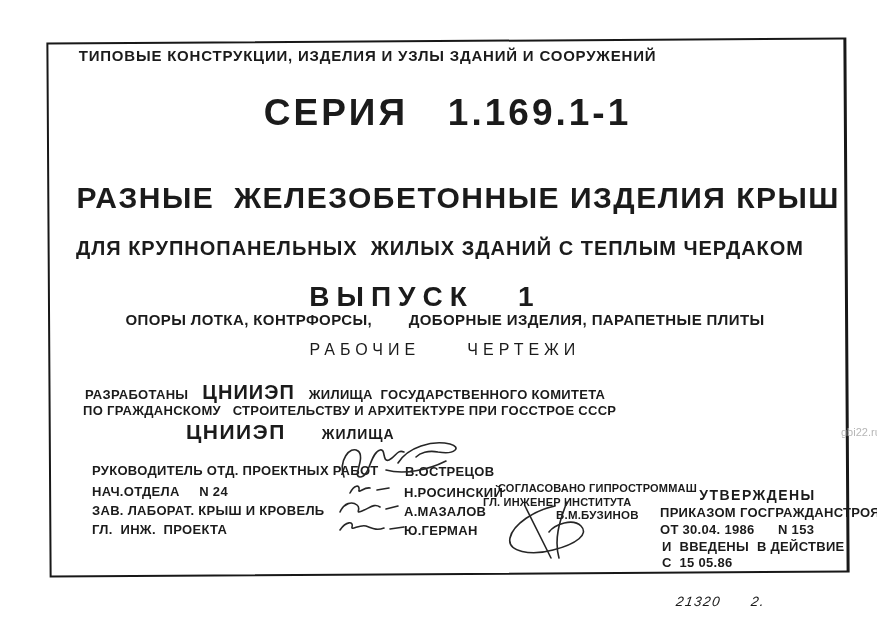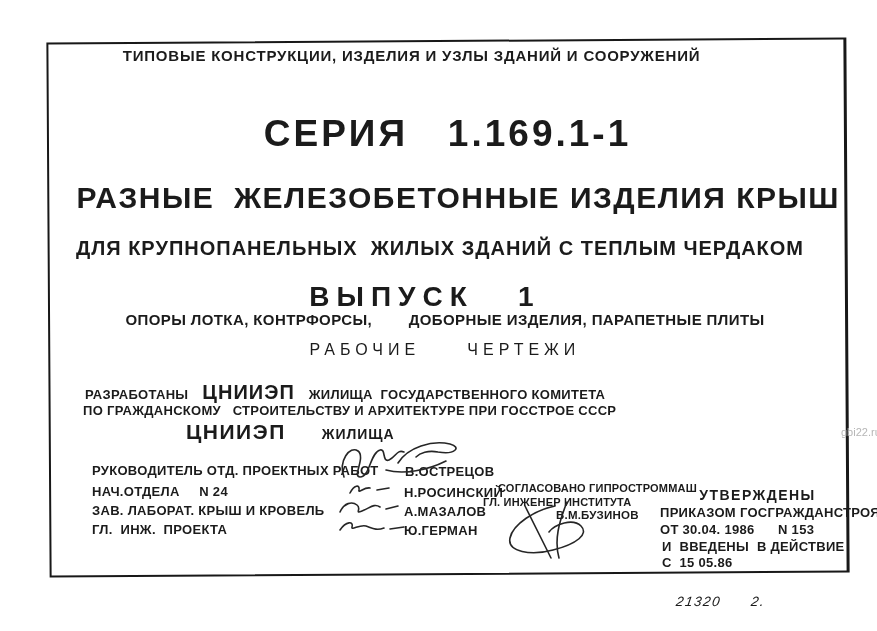--- a/index.html
+++ b/index.html
@@ -12,22 +12,22 @@
     color:#1b1b1b;
   }
   .abs{position:absolute;white-space:pre;}
   .ctr{text-align:center;}
   .frame{
     position:absolute;left:48px;top:40px;width:795px;height:531px;
     border:2px solid #181818;border-right-width:3px;
     transform:rotate(-0.35deg);
     transform-origin:center;
   }
-  .top-header{top:47px;left:50px;width:635px;font-size:15px;font-weight:700;letter-spacing:0.8px;padding-left:44px;}
-  .series{top:92px;left:50px;width:795px;font-size:37px;font-weight:700;letter-spacing:3px;margin-top:21px;}
+  .top-header{top:47px;left:50px;width:635px;font-size:15px;font-weight:700;letter-spacing:0.8px;}
+  .series{top:92px;left:50px;width:795px;font-size:37px;font-weight:700;letter-spacing:3px;}
   .main-title{top:181px;left:40px;width:800px;font-size:30px;font-weight:700;letter-spacing:1.5px;text-align:right;}
   .subtitle{top:237px;left:40px;width:800px;font-size:20px;font-weight:700;letter-spacing:1px;}
   .issue{top:281px;left:0px;width:850px;font-size:28px;font-weight:700;letter-spacing:7px;}
   .contents{top:311px;left:45px;width:800px;font-size:15px;font-weight:700;letter-spacing:0.4px;}
   .drawings{top:341px;left:45px;width:800px;font-size:16px;font-weight:400;letter-spacing:5px;}
   .dev1{top:381px;left:85px;font-size:13px;font-weight:700;letter-spacing:0.3px;display:flex;align-items:baseline;gap:14px;}
   .org-inline{font-size:20px;letter-spacing:1px;font-weight:700;}
   .dev2{top:403px;left:83px;font-size:13px;font-weight:700;letter-spacing:0.3px;}
   .org-line{top:420px;left:186px;display:flex;align-items:baseline;gap:36px;}
   .org-large{font-size:21px;font-weight:700;letter-spacing:1.5px;}

